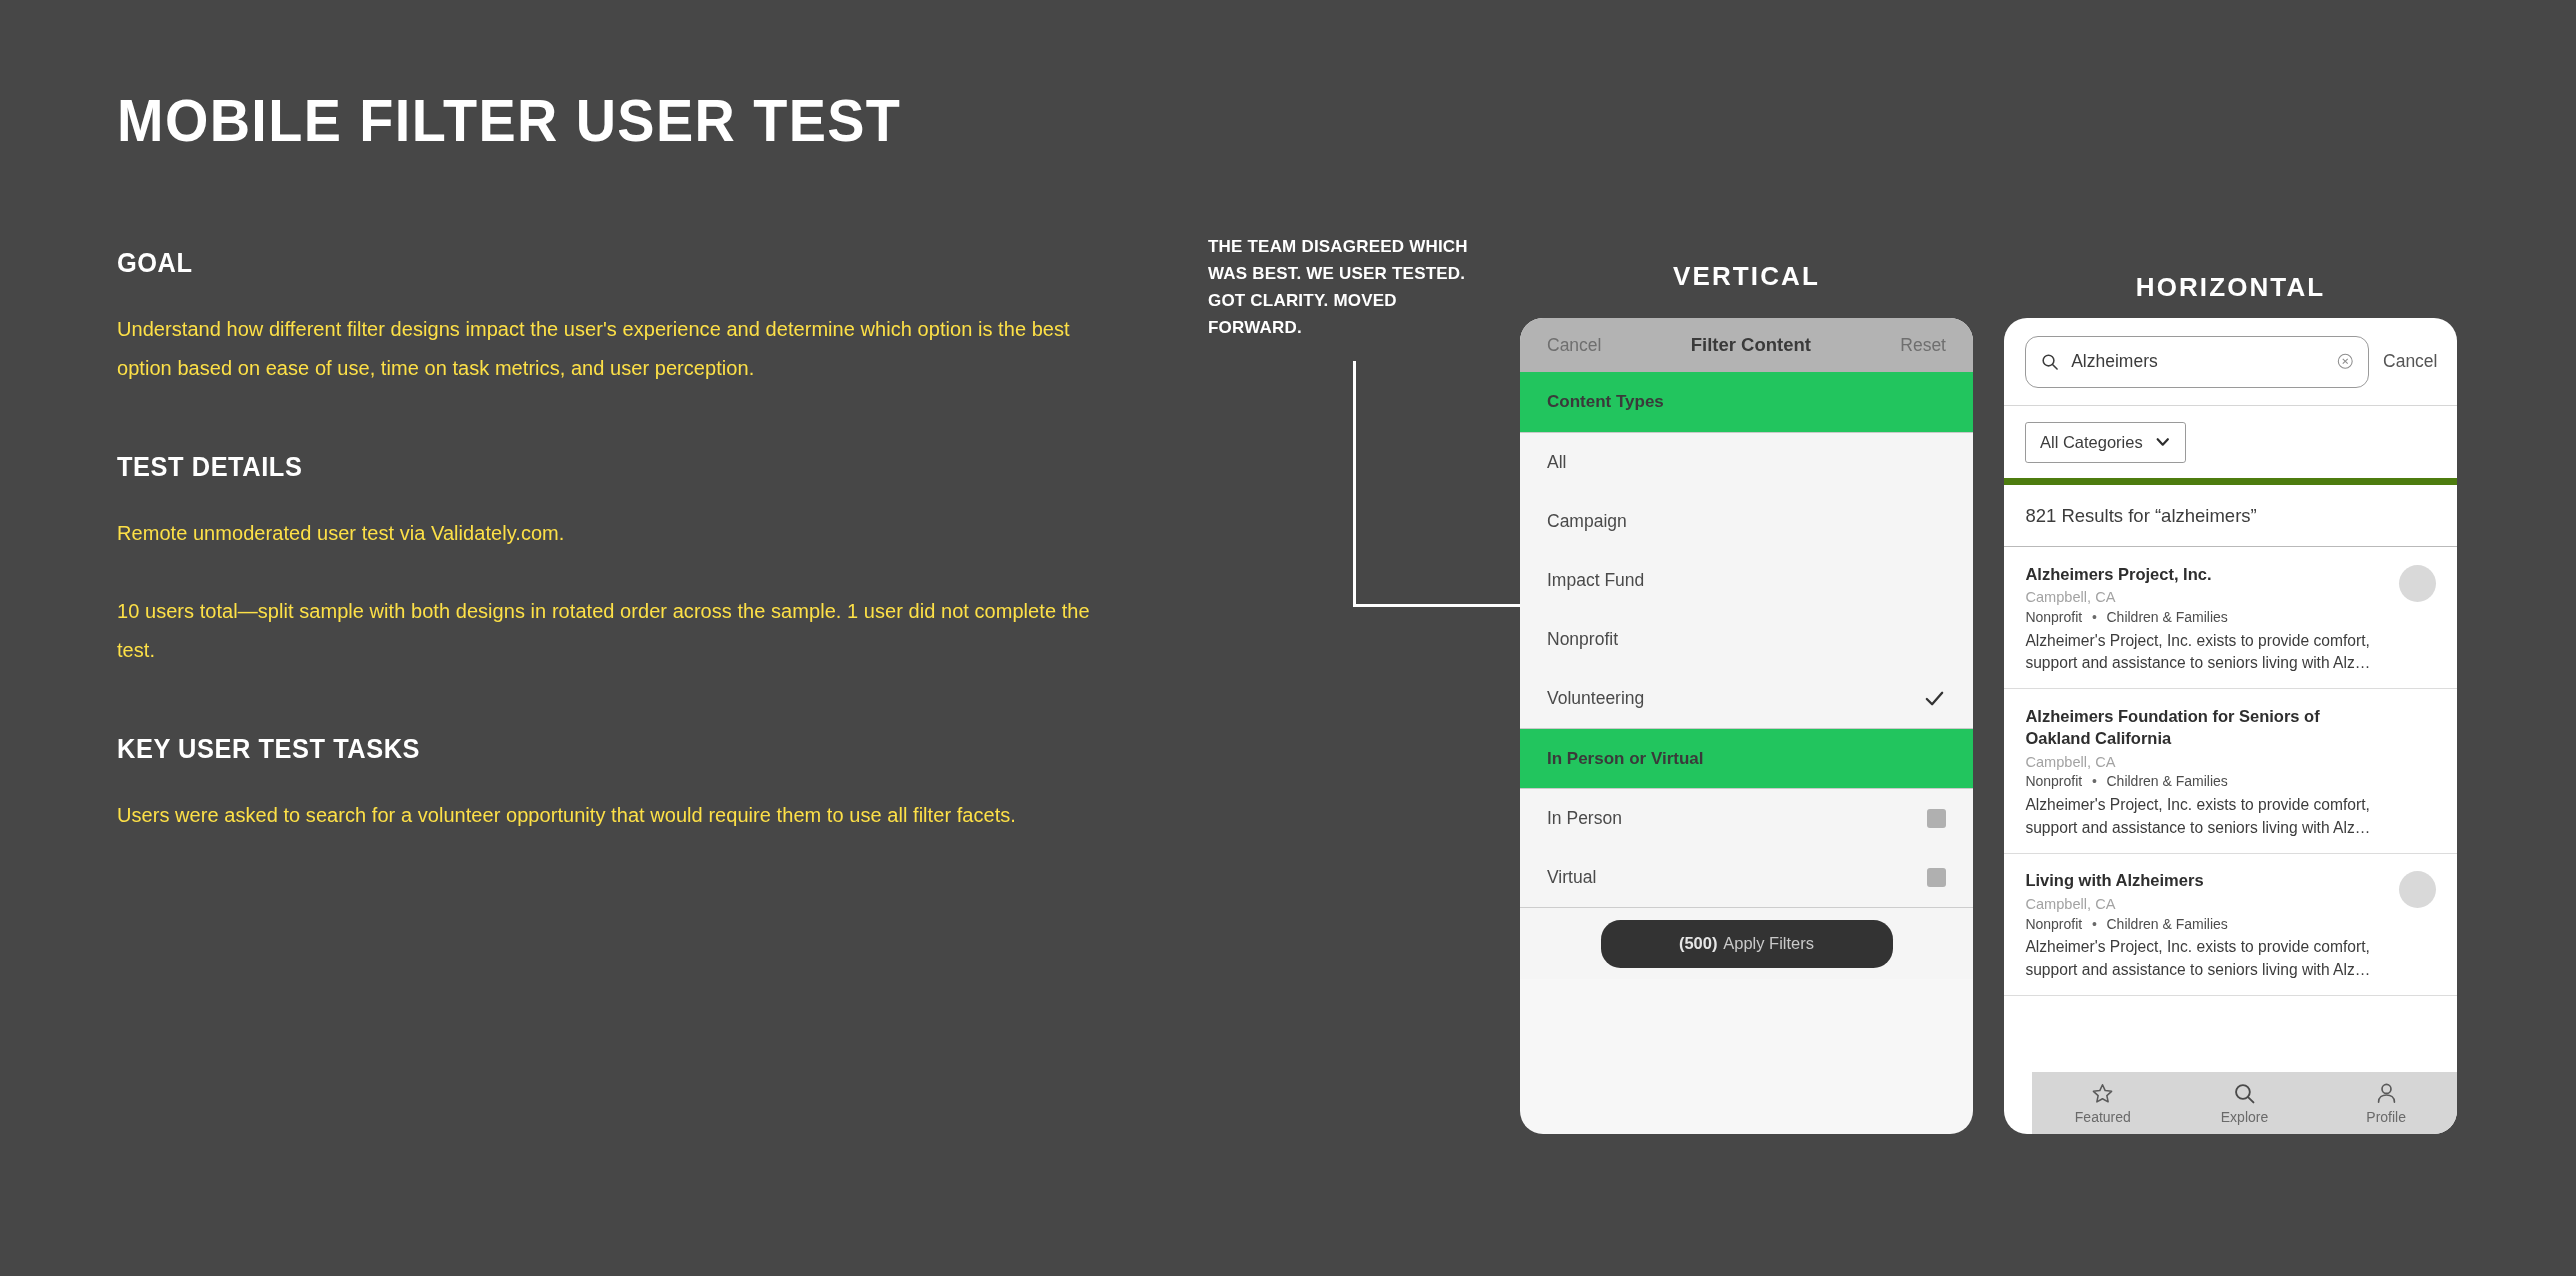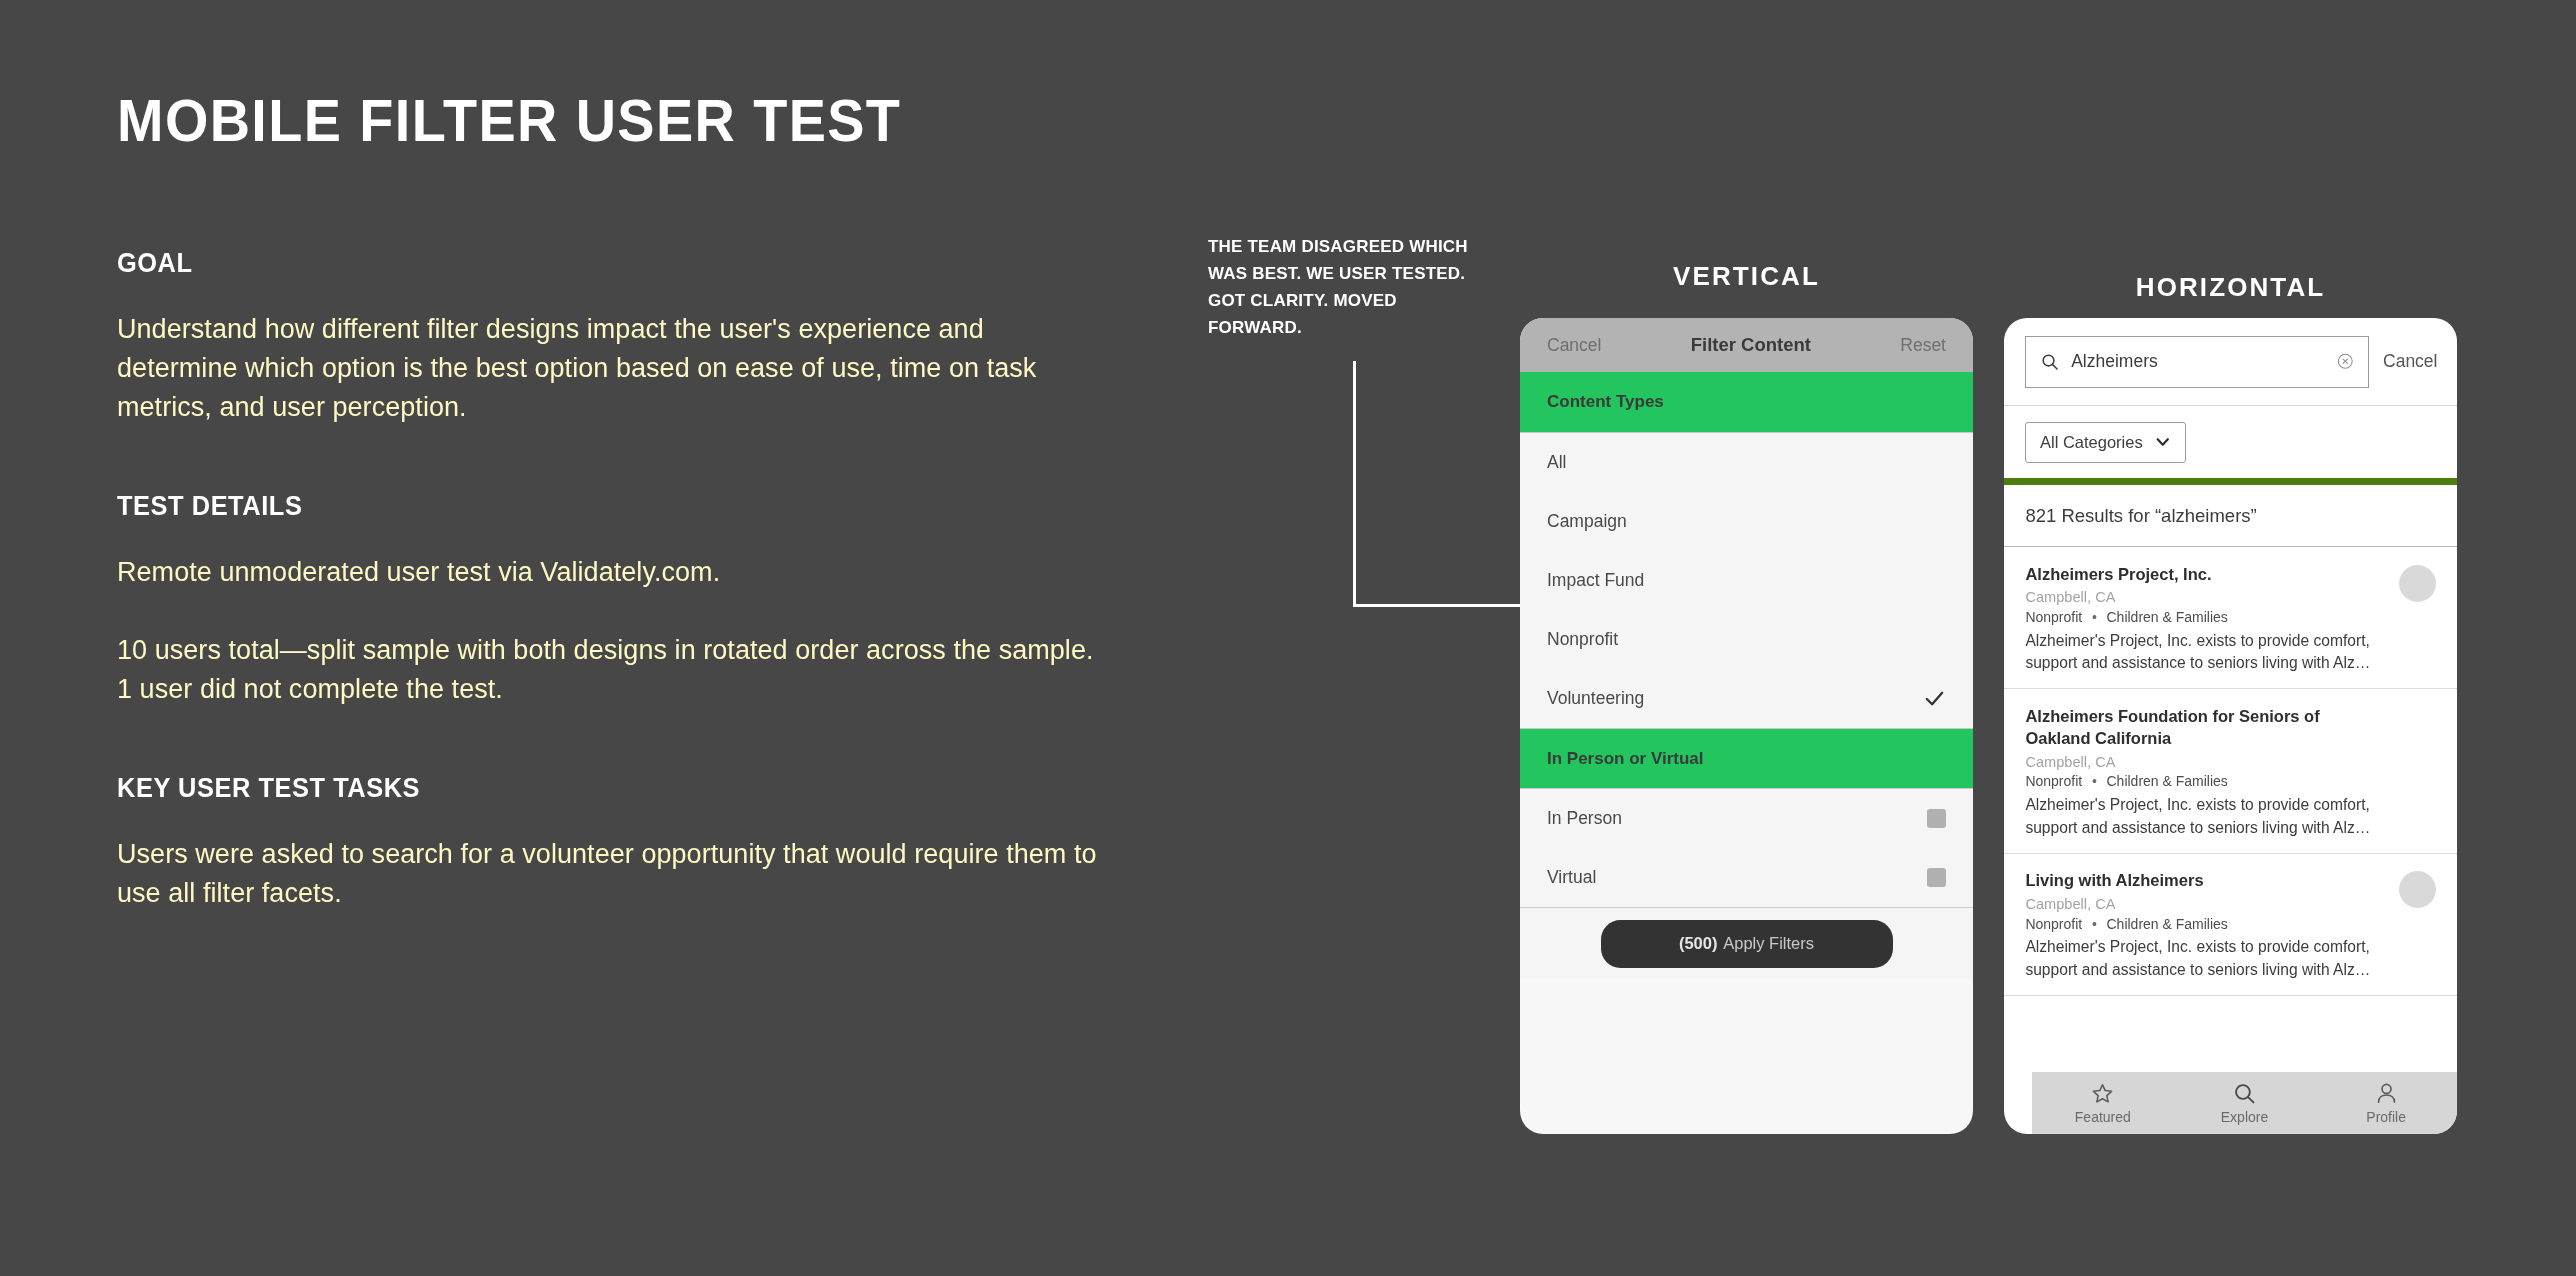--- a/index.html
+++ b/index.html
@@ -30,23 +30,23 @@
   .sec-head {
     font-size: 27px;
     font-weight: 700;
     color: #ffffff;
     letter-spacing: 0.6px;
     transform: scaleX(0.94);
     transform-origin: left center;
     white-space: nowrap;
   }
   .sec-body {
-    font-size: 27px;
+    font-size: 20px;
     line-height: 39px;
-    color: #fef9c3;
+    color: #fde047;
     font-weight: 400;
     letter-spacing: 0.05px;
   }
   .gap-a { height: 31px; }
   .gap-b { height: 64px; }
   .gap-c { height: 39px; }
 
   
   .callout {
     position: absolute;
@@ -137,21 +137,21 @@
   .h-searchrow {
     display: flex; align-items: center;
     padding: 17.5px 19.5px 17.5px 21.4px;
     gap: 13.6px;
     border-bottom: 1px solid #d6d6d6;
   }
   .h-searchbox {
     flex: 1;
     height: 52px;
     border: 1px solid #9a9a9a;
-    border-radius: 0;
+    border-radius: 13px;
     display: flex; align-items: center;
     padding: 0 13.6px;
     gap: 11.7px;
   }
   .h-search-val { flex: 1; font-size: 17.5px; color: #3c3c3c; }
   .h-cancel { font-size: 17.5px; color: #555; }
   .h-catrow { padding: 15.6px 21.4px; border-bottom: 7px solid #4d7c0f; }
   .h-cat {
     display: inline-flex; align-items: center; gap: 11.7px;
     border: 1px solid #9a9a9a;

